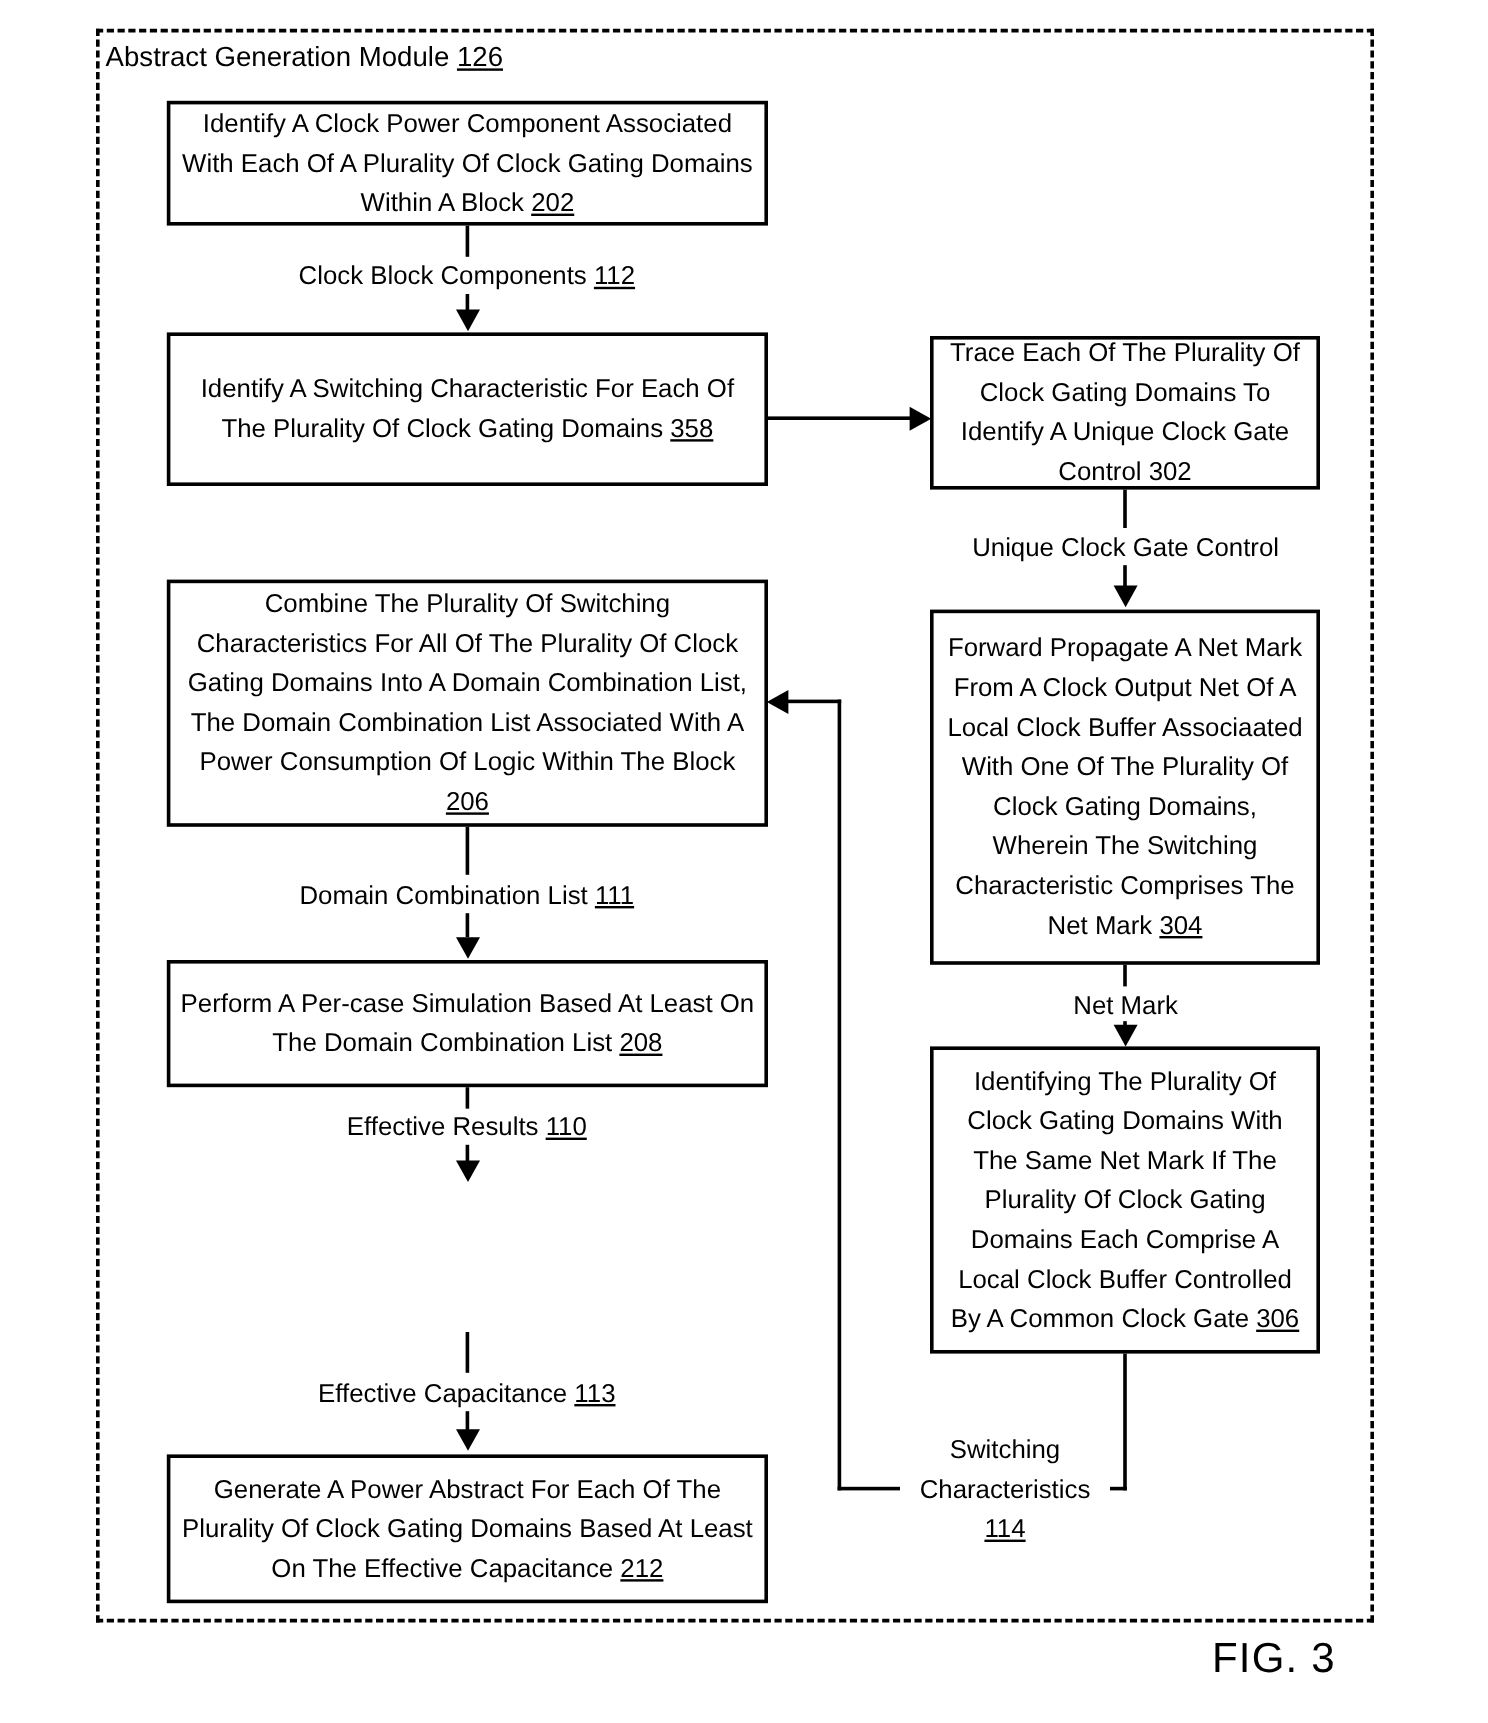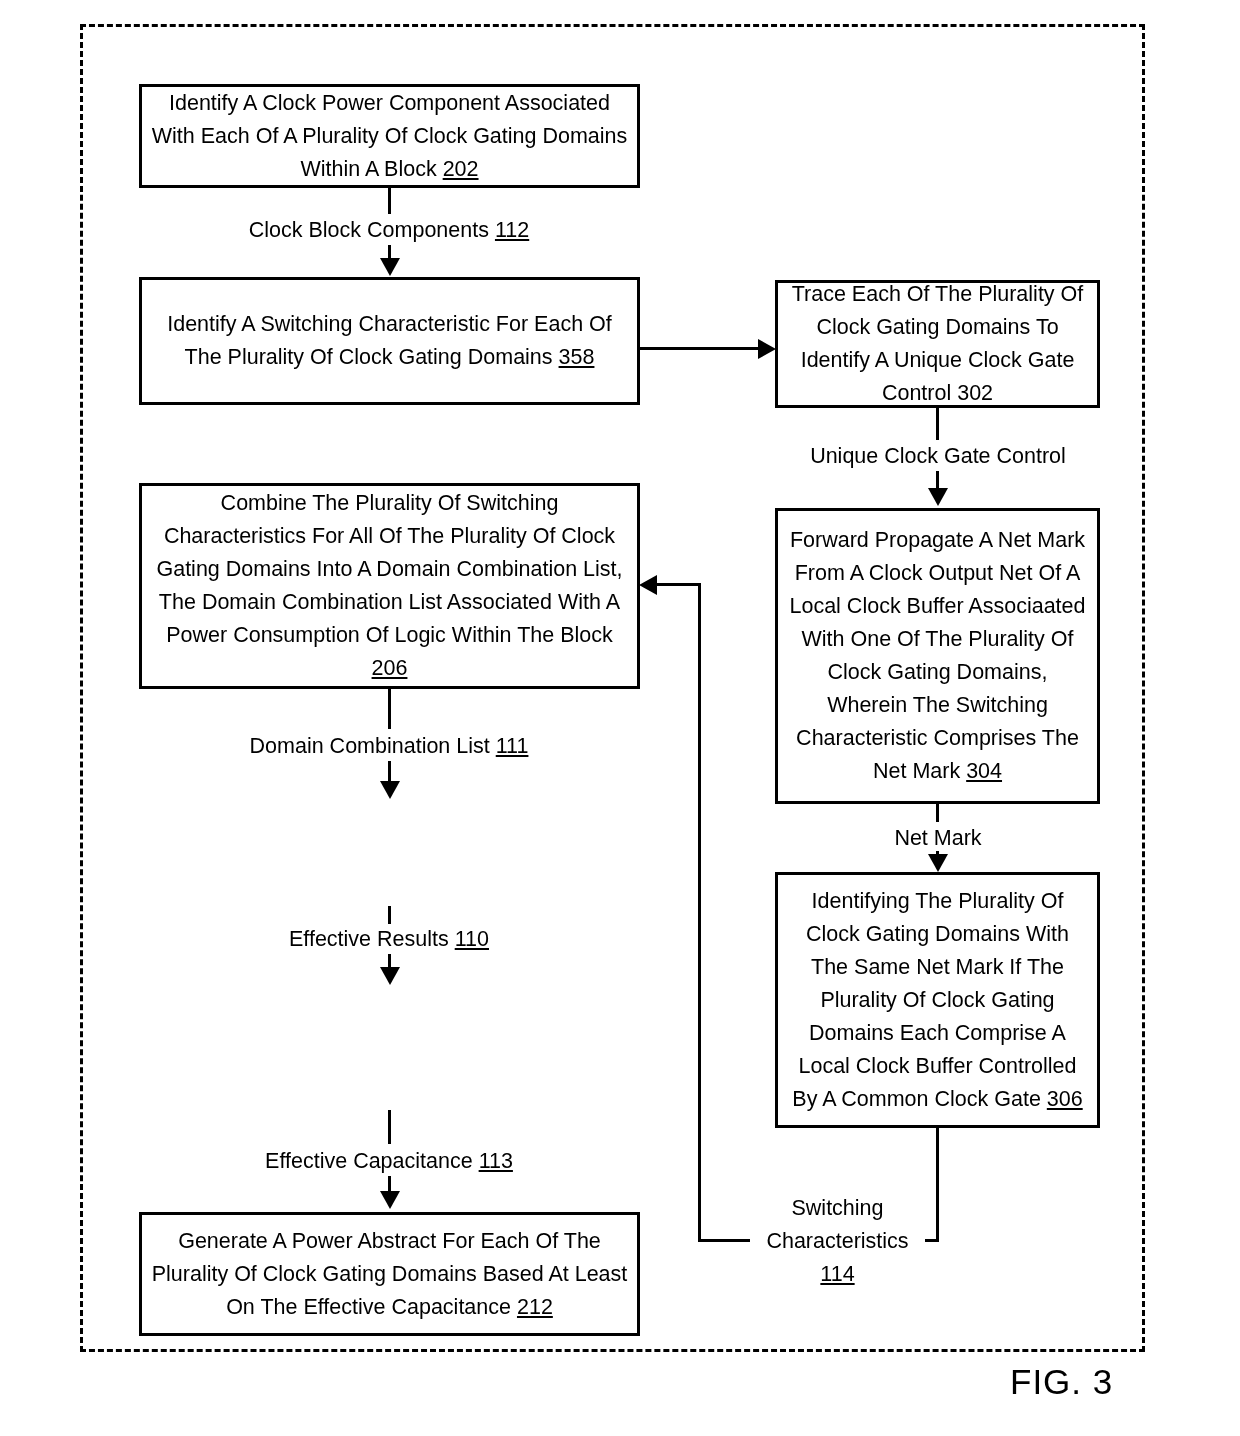--- a/index.html
+++ b/index.html
@@ -113,33 +113,37 @@
     letter-spacing: 1px;
     white-space: nowrap;
   }
 </style>
 </head>
 <body>
 
 <div id="canvas">
 
   <div class="module-frame"></div>
+  <div class="module-title"><span>Abstract Generation Module </span><span class="ref">126</span></div>
 
   <div class="box" style="left:139px; top:84px; width:501px; height:104px;">
     <span class="txt"><span>Identify A Clock Power Component Associated With Each Of A Plurality Of Clock Gating Domains Within A Block </span><span class="ref">202</span></span>
   </div>
 
   <div class="box" style="left:139px; top:277px; width:501px; height:128px;">
     <span class="txt"><span>Identify A Switching Characteristic For Each Of The Plurality Of Clock Gating Domains </span><span class="ref">358</span></span>
   </div>
 
   <div class="box" style="left:139px; top:483px; width:501px; height:206px;">
     <span class="txt"><span>Combine The Plurality Of Switching Characteristics For All Of The Plurality Of Clock Gating Domains Into A Domain Combination List, The Domain Combination List Associated With A Power Consumption Of Logic Within The Block </span><span class="ref">206</span></span>
   </div>
 
+  <div class="box" style="left:139px; top:800px; width:501px; height:106px;">
+    <span class="txt"><span>Perform A Per-case Simulation Based At Least On The Domain Combination List </span><span class="ref">208</span></span>
+  </div>
 
 
   <div class="box" style="left:139px; top:1212px; width:501px; height:124px;">
     <span class="txt"><span>Generate A Power Abstract For Each Of The Plurality Of Clock Gating Domains Based At Least On The Effective Capacitance  </span><span class="ref">212</span></span>
   </div>
 
   <div class="box" style="left:775px; top:280px; width:325px; height:128px;">
     <span class="txt"><span>Trace Each Of The Plurality Of Clock Gating Domains To Identify A Unique Clock Gate Control 302</span></span>
   </div>
 

